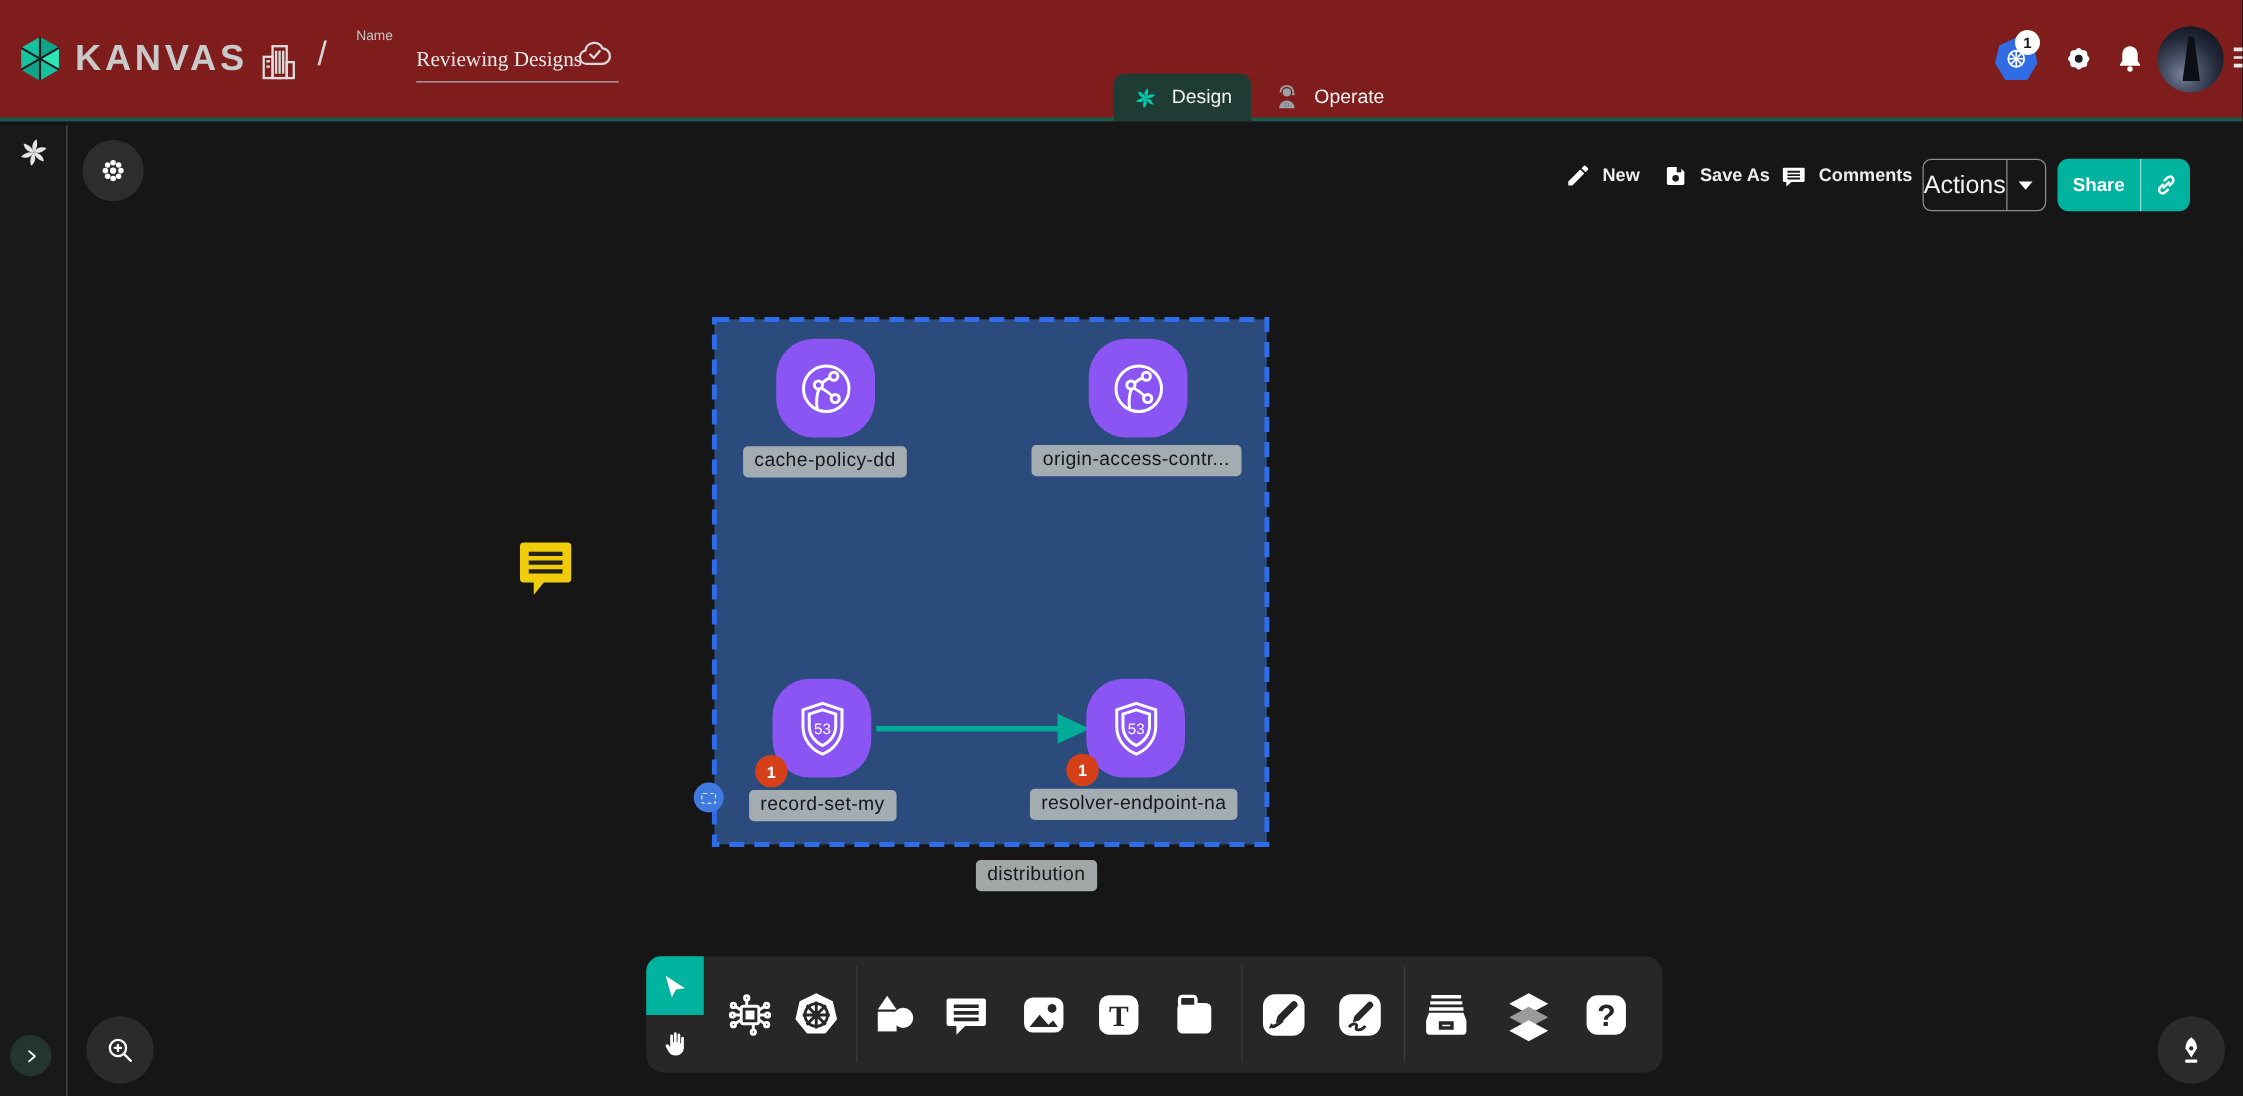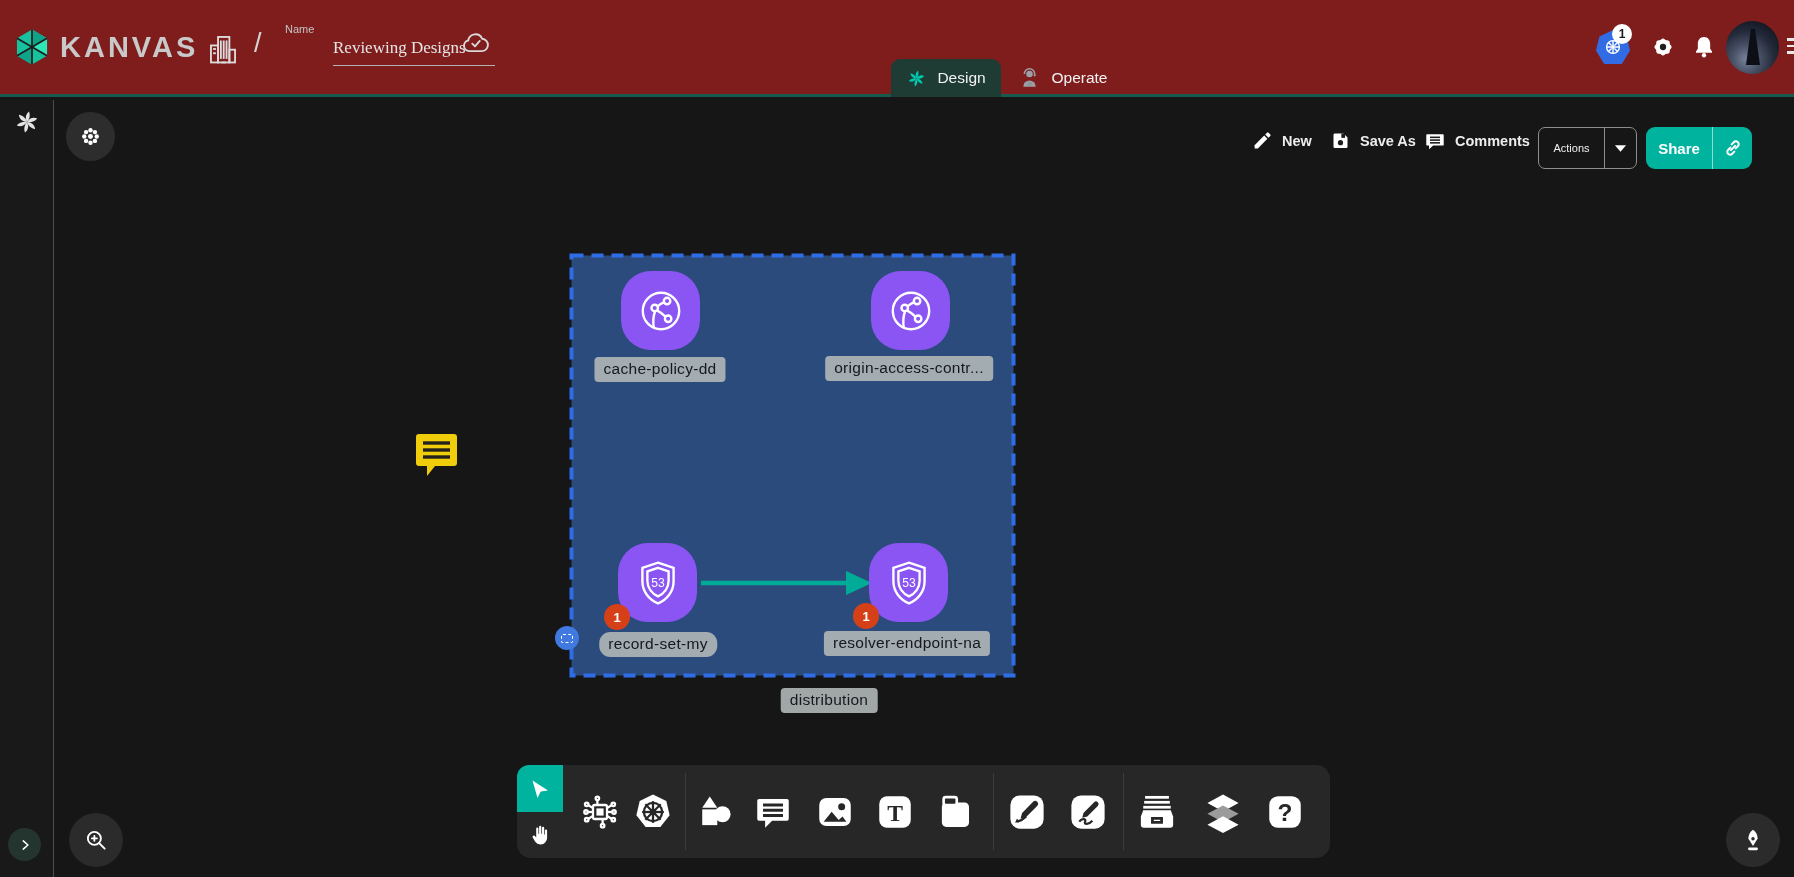--- a/index.html
+++ b/index.html
@@ -31,21 +31,21 @@
   .burger div { height:2.5px; background:#e8e8e8; margin-bottom:4px; width:12px; }
 
   
   .sidebar { position:absolute; left:0; top:100px; width:54px; height:777px; background:#191919; border-right:1px solid #4d4d4d; z-index:20; }
   .sidebar-pinwheel { position:absolute; left:13px; top:8px; }
   .expand-btn { position:absolute; left:8px; top:728px; width:33px; height:33px; border-radius:50%; background:#24342f; display:flex; align-items:center; justify-content:center; cursor:pointer; }
 
   
   .act-btn { position:absolute; top:130px; display:flex; align-items:center; gap:9px; color:#ededed; font-size:14.5px; font-weight:bold; cursor:pointer; z-index:25; }
   .actions-btn { position:absolute; left:1538px; top:127px; width:99px; height:42px; border:1px solid #8d8d8d; border-radius:7px; display:flex; align-items:stretch; color:#f0f0f0; cursor:pointer; z-index:25; }
-  .actions-main { flex:1; display:flex; align-items:center; justify-content:center; font-size:11px; }
+  .actions-main { flex:1; display:flex; align-items:center; justify-content:center; font-size:20px; }
   .actions-caret { width:32px; border-left:1px solid #8d8d8d; display:flex; align-items:center; justify-content:center; }
   .share-btn { position:absolute; left:1646px; top:127px; width:106px; height:42px; background:#00b39f; border-radius:9px; display:flex; align-items:stretch; cursor:pointer; z-index:25; }
   .share-main { flex:1; display:flex; align-items:center; justify-content:center; color:#fff; font-size:15px; font-weight:bold; }
   .share-link { width:40px; border-left:1px solid rgba(255,255,255,.55); display:flex; align-items:center; justify-content:center; }
 
   .canvas-flower-btn { position:absolute; left:66px; top:112px; width:49px; height:49px; border-radius:50%; background:#2d2d2d; display:flex; align-items:center; justify-content:center; cursor:pointer; }
 
   
   .comment-marker { position:absolute; left:413px; top:430px; cursor:pointer; z-index:10; }
 
@@ -348,21 +348,21 @@
       <path d="M12 5l4.9 1.6v4.4c0 3.2-2 5.9-4.9 7.2-2.9-1.3-4.9-4-4.9-7.2V6.6z"></path>
       <text x="12" y="13.9" font-size="5.6" fill="#fff" stroke="none" text-anchor="middle" font-family="Liberation Sans, sans-serif">53</text>
     </svg>
   </div>
 
   <div class="count-badge" style="left:604px; top:604px;">1</div>
   <div class="count-badge" style="left:853px; top:603px;">1</div>
 
   <div class="node-label" style="left:660px; top:357px;">cache-policy-dd</div>
   <div class="node-label" style="left:909px; top:356px;">origin-access-contr...</div>
-  <div class="node-label" style="left:658px; top:632px;border-radius:11px;">record-set-my</div>
+  <div class="node-label" style="left:658px; top:632px;">record-set-my</div>
   <div class="node-label" style="left:907px; top:631px;">resolver-endpoint-na</div>
   <div class="node-label" style="left:793px; top:688px;margin-left:36px;">distribution</div>
 
   <div class="group-handle">
       <i></i>
     </div>
 
   <div class="toolbar">
     <div class="tool-divider" style="left:168px;"></div>
     <div class="tool-divider" style="left:476px;"></div>

